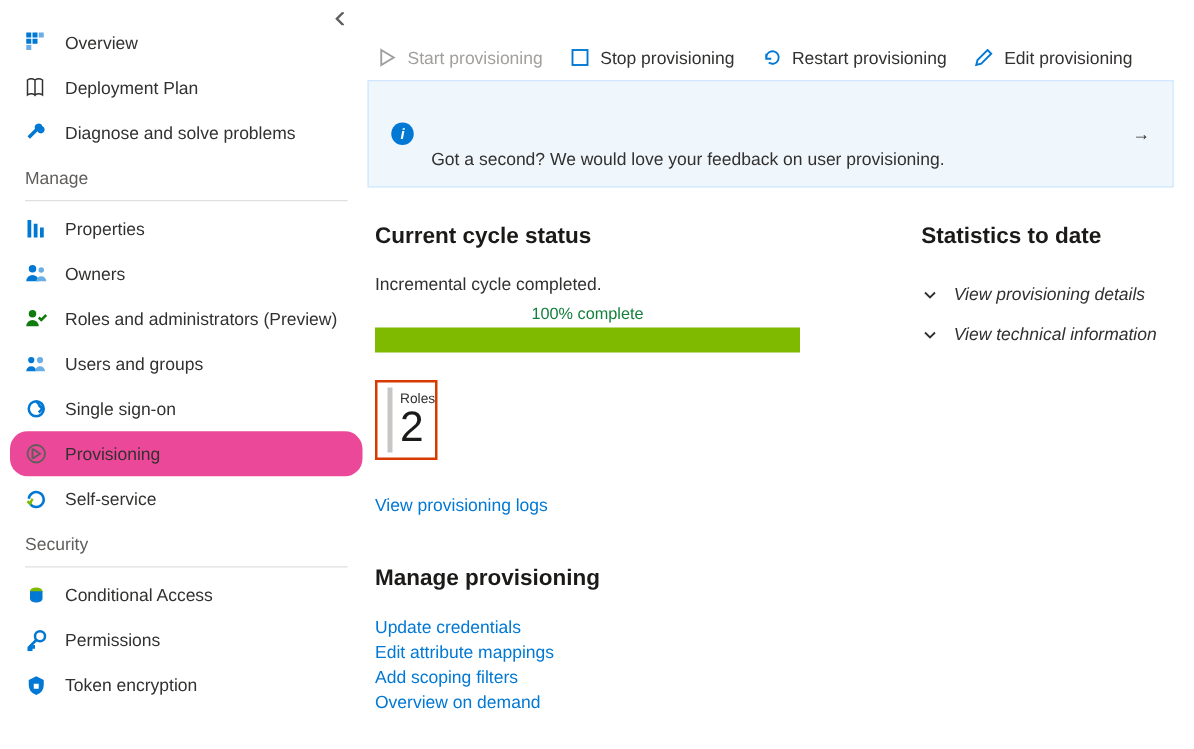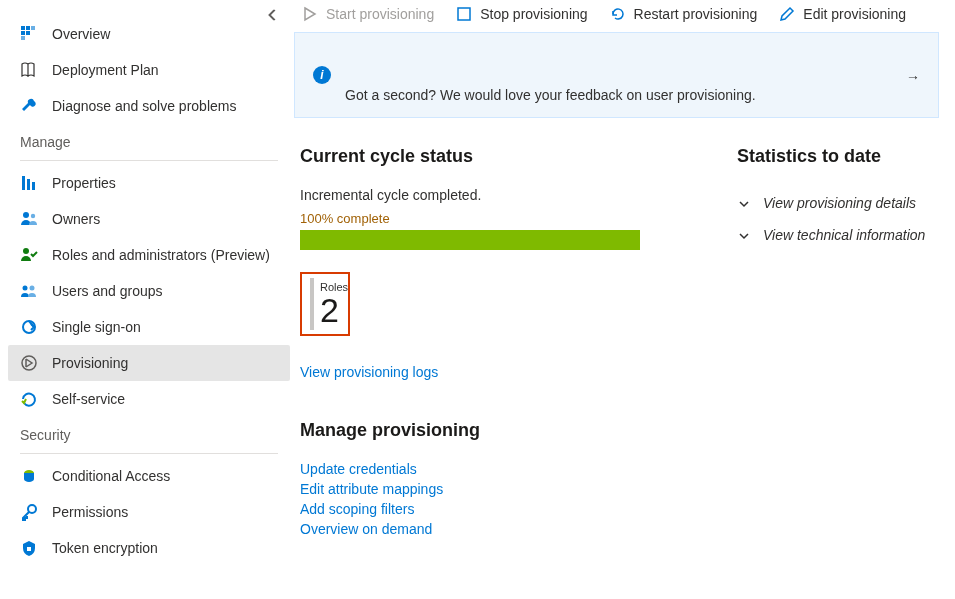--- a/index.html
+++ b/index.html
@@ -3,37 +3,37 @@
   <meta charset="utf-8">
   <style>
     * { box-sizing: border-box; margin: 0; padding: 0; }
     body { font-family: "Segoe UI", Arial, sans-serif; font-size: 14px; color: #323130; display: flex; background: #fff; width: 955px; height: 599px; overflow: hidden; }
     .sidebar { width: 290px; border-right: none; padding: 8px 0 8px 8px; position: relative; }
     .collapse-btn { position: absolute; top: 8px; right: 10px; cursor: pointer; }
     .sidebar-group { margin-top: 8px; }
     .sidebar-heading { font-weight: 400; color: #605e5c; padding: 10px 12px 6px 12px; font-size: 14px; }
     .sidebar-sep { border: none; border-top: 1px solid #e1dfdd; margin: 4px 12px 4px 12px; }
     .sidebar-item { display: flex; align-items: center; gap: 14px; padding: 9px 12px; cursor: pointer; border-radius: 2px; }
-    .sidebar-item.active { background: #e5e5e5; }
+    .sidebar-item.active { background: #ec4899; border-radius: 14px; }
     .icon-box { width: 18px; height: 18px; display: flex; align-items: center; justify-content: center; flex-shrink: 0; }
     .sidebar-label { color: #323130; font-size: 14px; }
     .main { flex: 1; padding: 0 12px 0 4px; }
     .toolbar { display: flex; align-items: center; gap: 22px; padding: 6px 8px 10px 8px; }
-    .tool-btn { display: flex; align-items: center; gap: 8px; cursor: pointer; font-size: 14px; color: #323130; }
+    .tool-btn { display: flex; align-items: center; gap: 8px; cursor: pointer; font-size: 14px; color: #323130; margin-top: 32px; }
     .tool-btn.disabled { color: #a19f9d; cursor: default; }
     .tool-icon { width: 16px; height: 16px; display: flex; align-items: center; justify-content: center; }
     .feedback-bar { display: flex; align-items: center; gap: 14px; background: #eff6fc; border: 1px solid #d0e7ff; padding: 14px 18px; margin: 0 4px 0 0; }
     .info-circle { width: 18px; height: 18px; border-radius: 50%; background: #0078d4; color: #fff; display: flex; align-items: center; justify-content: center; font-style: italic; font-weight: bold; font-size: 12px; }
     .feedback-text { color: #323130; flex: 1; margin-top: 40px; }
     .feedback-arrow { color: #323130; }
     .columns { display: flex; gap: 77px; margin-top: 28px; padding-left: 6px; }
     .col { }
     .section-title { font-weight: 700; font-size: 18px; color: #1b1a19; margin-bottom: 20px; }
     .status-text { color: #323130; margin-bottom: 8px; }
-    .progress-label { text-align: left; font-size: 13px; color: #a16207; margin-bottom: 4px; width: 340px; }
+    .progress-label { text-align: center; font-size: 13px; color: #15803d; margin-bottom: 4px; width: 340px; }
     .progress-bar { width: 340px; height: 20px; background: #7fba00; }
     .roles-card { margin-top: 22px; border: 2px solid #d83b01; padding: 4px 0 4px 8px; display: inline-flex; align-items: center; gap: 6px; }
     .roles-bar { width: 4px; height: 52px; background: #c8c6c4; }
     .roles-inner { display: flex; flex-direction: column; }
     .roles-label { font-size: 11px; color: #323130; }
     .roles-count { font-size: 34px; font-weight: 400; color: #1b1a19; line-height: 1; }
     .link { color: #0078d4; cursor: pointer; display: block; font-size: 14px; }
     .logs-link { margin-top: 28px; }
     .manage-section { margin-top: 40px; }
     .manage-section .link { margin-top: 4px; }

